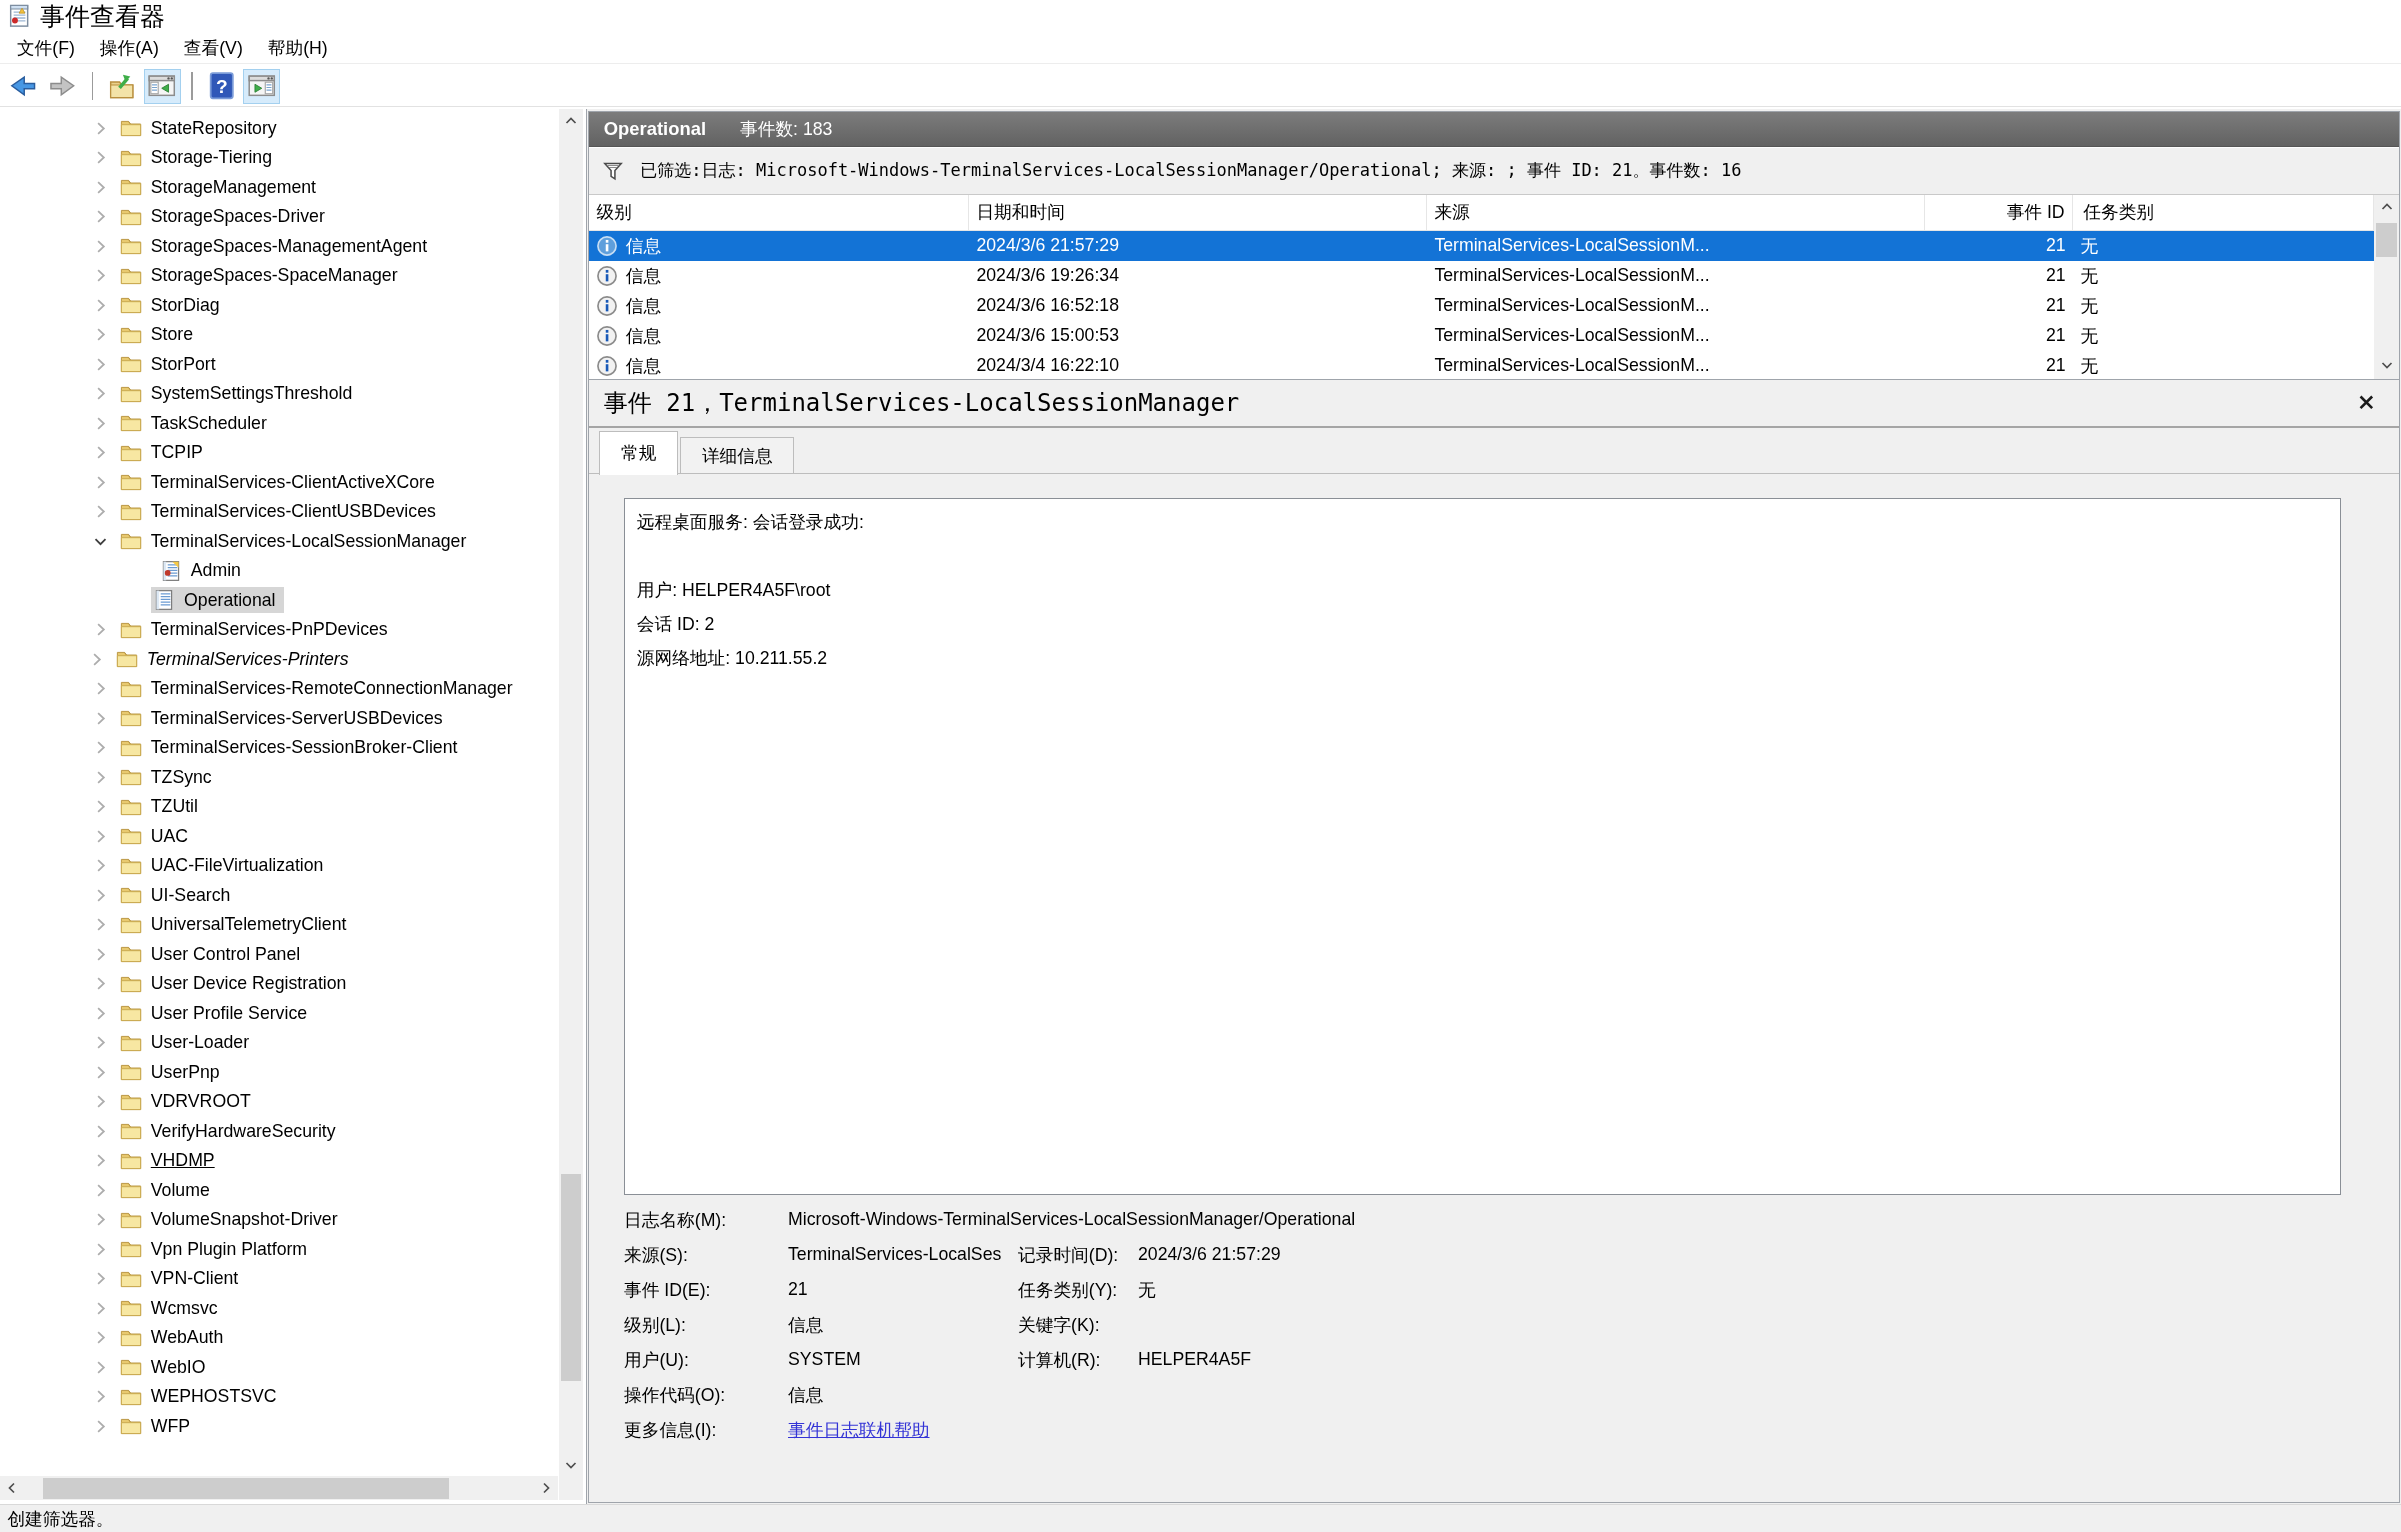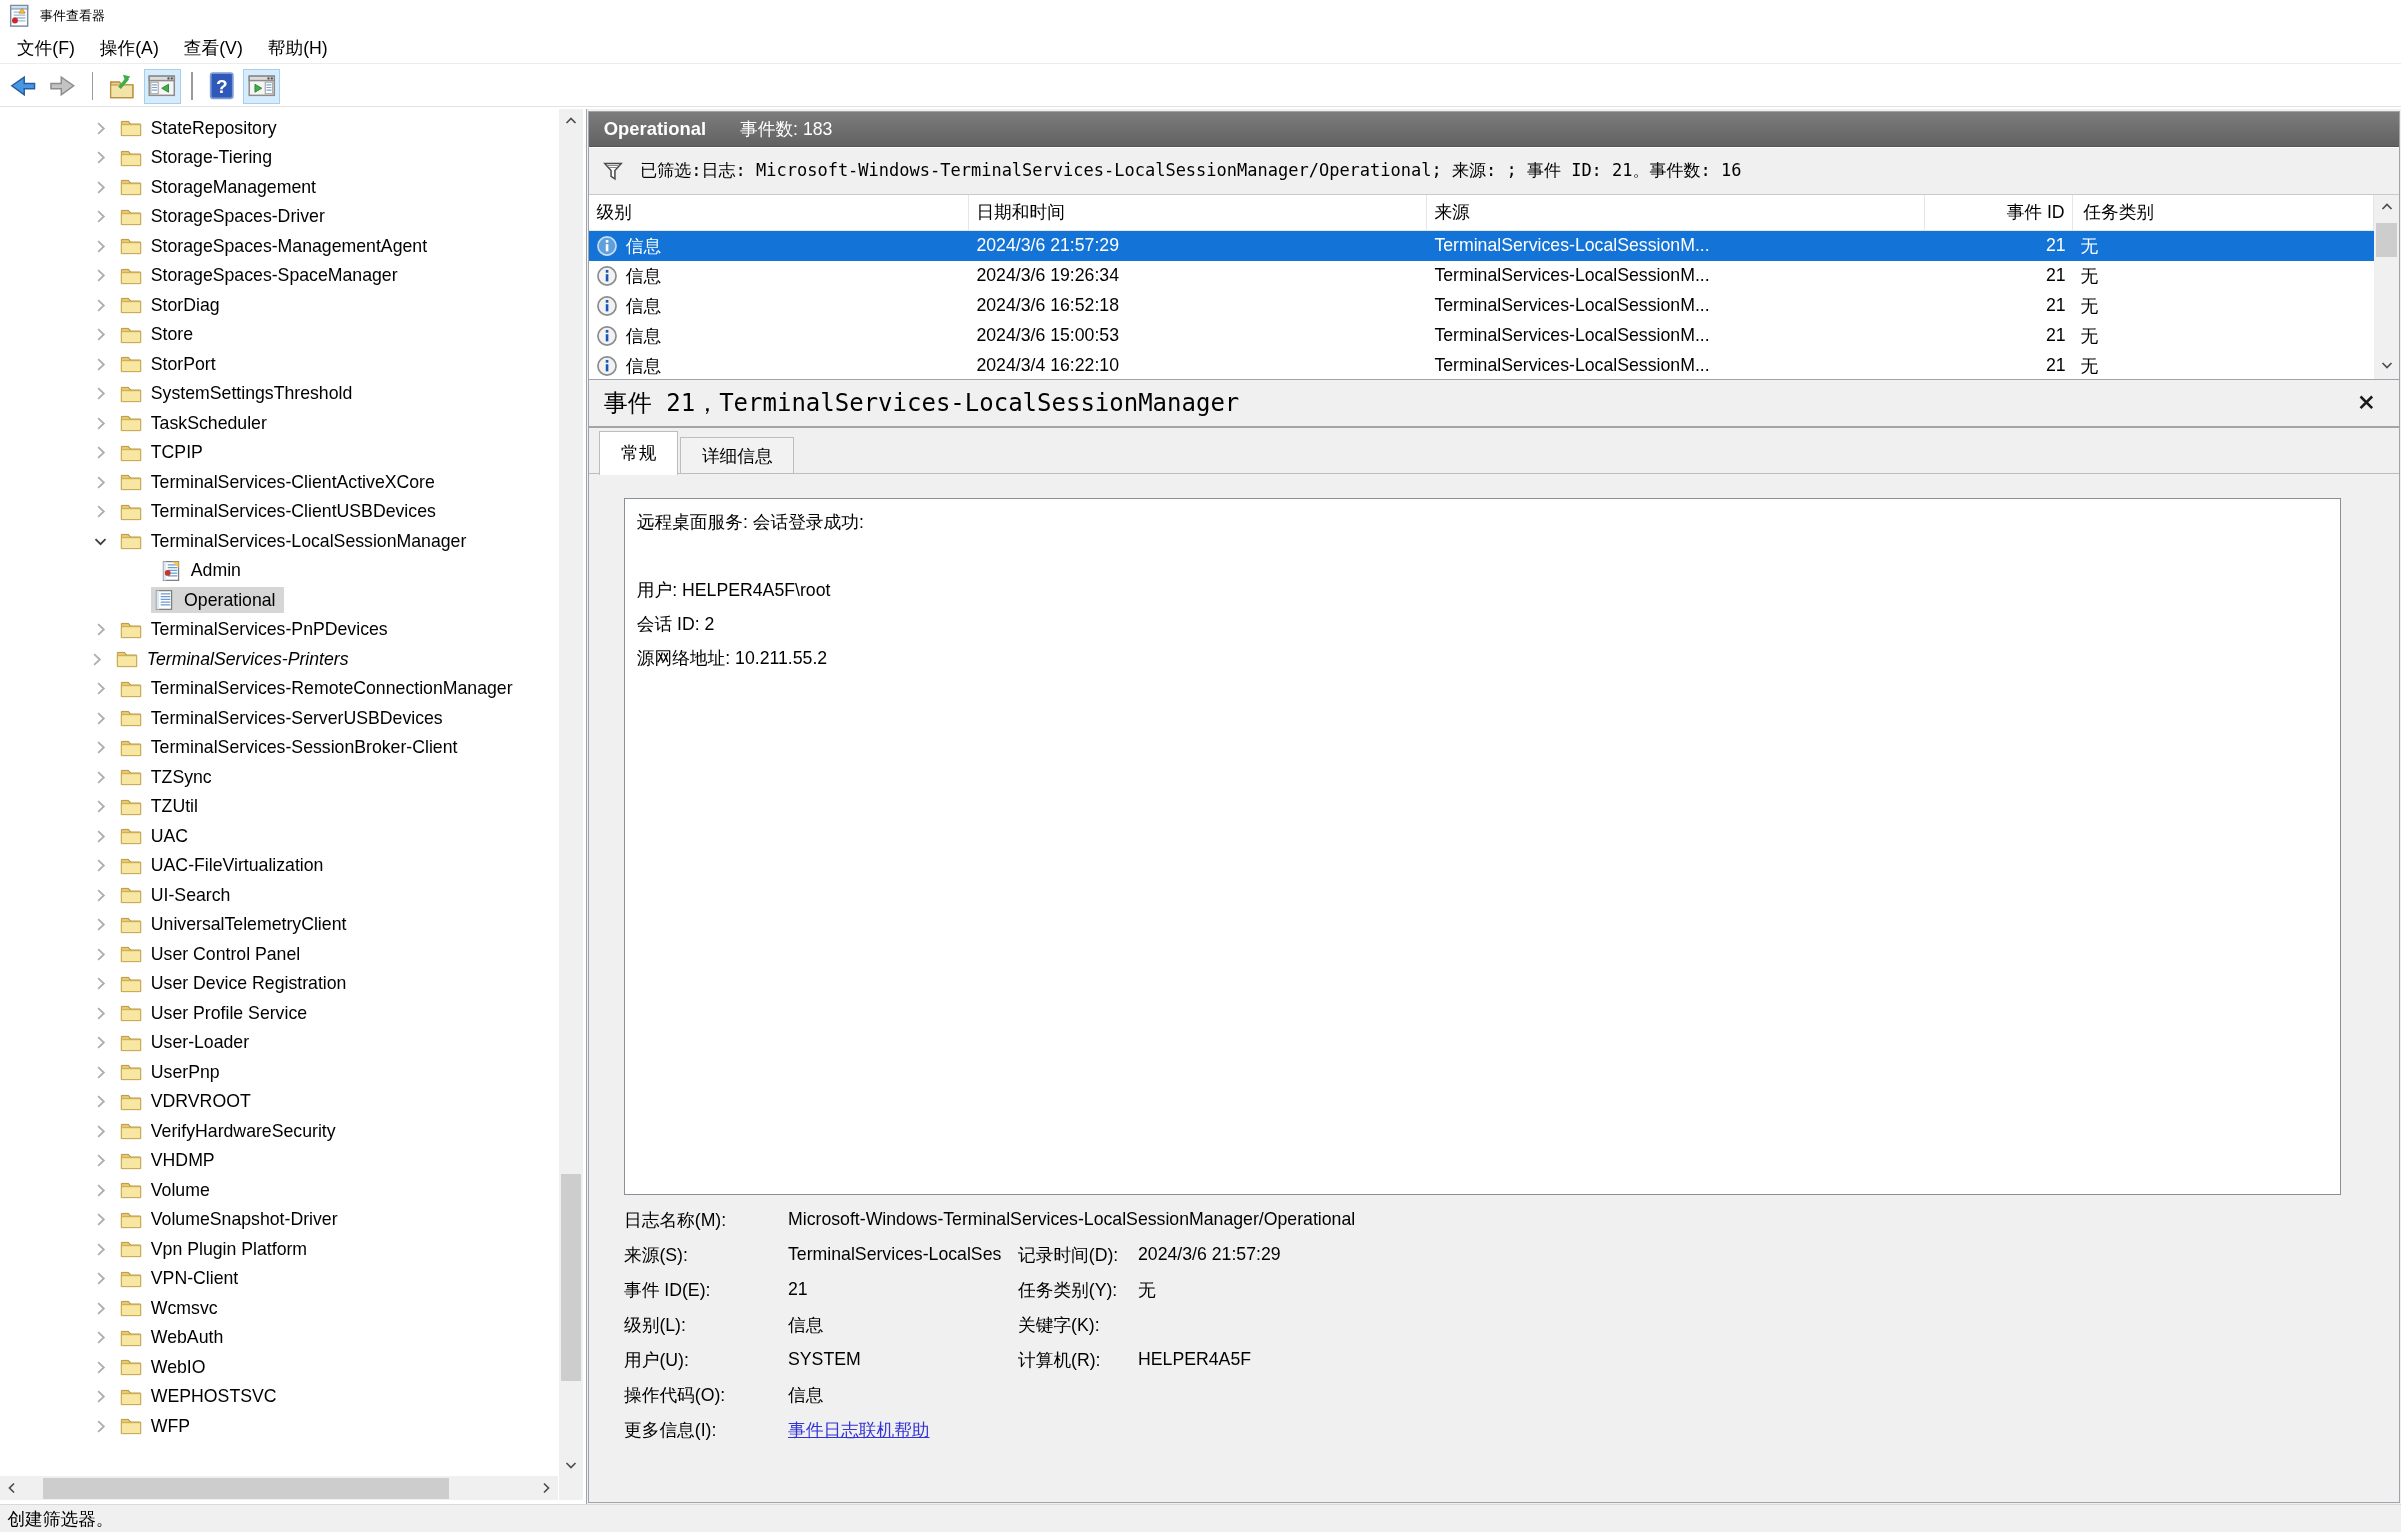--- a/index.html
+++ b/index.html
@@ -2,21 +2,21 @@
 <html style="font-size:11.8px"><head>
 <meta charset="utf-8">
 <style>
   html,body{margin:0;padding:0}
   body{width:2401px;height:1532px;position:relative;overflow:hidden;background:#fff;
        font-family:"Liberation Sans",sans-serif;font-size:17.7px;color:#000;}
   svg{display:block}
   
   .titlebar{position:absolute;left:0;top:0;width:100%;height:32px;background:#fff;
             display:flex;align-items:center;padding-left:7.4px;gap:8.9px;box-sizing:border-box}
-  .title-text{font-size:13px}
+  .title-text{font-size:25px}
   
   .menubar{position:absolute;left:0;top:32px;width:100%;height:32px;background:#fff;
            display:flex;align-items:center;border-bottom:1.5px solid #ededed;box-sizing:border-box;padding-left:4.4px}
   .menu-item{padding:0 12.5px;height:29.5px;display:flex;align-items:center}
   
   .toolbar{position:absolute;left:0;top:66px;width:100%;height:41px;background:#fff;
            border-bottom:1.5px solid #e2e2e2;box-sizing:border-box;display:flex;align-items:center;padding-left:4.4px;gap:3px}
   .tbtn{width:37px;height:35px;display:flex;align-items:center;justify-content:center;
         border:1.5px solid transparent;box-sizing:border-box;background:transparent}
   .tbtn.toggled{background:#d6ebfb;border-color:#a3d0ef}
@@ -690,21 +690,21 @@
           </span>
           <span class="ticon">
             <svg width="22" height="22" viewBox="0 0 16 16">
               <path d="M1 3.2h5.2l1.4 1.9H15v8.4H1z" fill="#e8c96f" stroke="#b89540" stroke-width="0.7"></path>
               <path d="M1 5.6h14v7.9H1z" fill="#f7e7a2" stroke="#c9a94e" stroke-width="0.7"></path>
               <path d="M6.2 3.2l1.4 1.9" stroke="#b89540" stroke-width="0.7"></path>
             </svg>
           </span>
           <span class="tlabel">VerifyHardwareSecurity</span>
         </div>
-        <div class="tree-row" style="padding-left: 89px;">
+        <div class="tree-row" style="padding-left: 89px; text-decoration: underline;">
           <span class="chev">
             <svg width="19" height="19" viewBox="0 0 16 16">
               <path d="M6 3.5L10.8 8 6 12.5" fill="none" stroke="#adadad" stroke-width="1.5"></path>
             </svg>
           </span>
           <span class="ticon">
             <svg width="22" height="22" viewBox="0 0 16 16">
               <path d="M1 3.2h5.2l1.4 1.9H15v8.4H1z" fill="#e8c96f" stroke="#b89540" stroke-width="0.7"></path>
               <path d="M1 5.6h14v7.9H1z" fill="#f7e7a2" stroke="#c9a94e" stroke-width="0.7"></path>
               <path d="M6.2 3.2l1.4 1.9" stroke="#b89540" stroke-width="0.7"></path>

